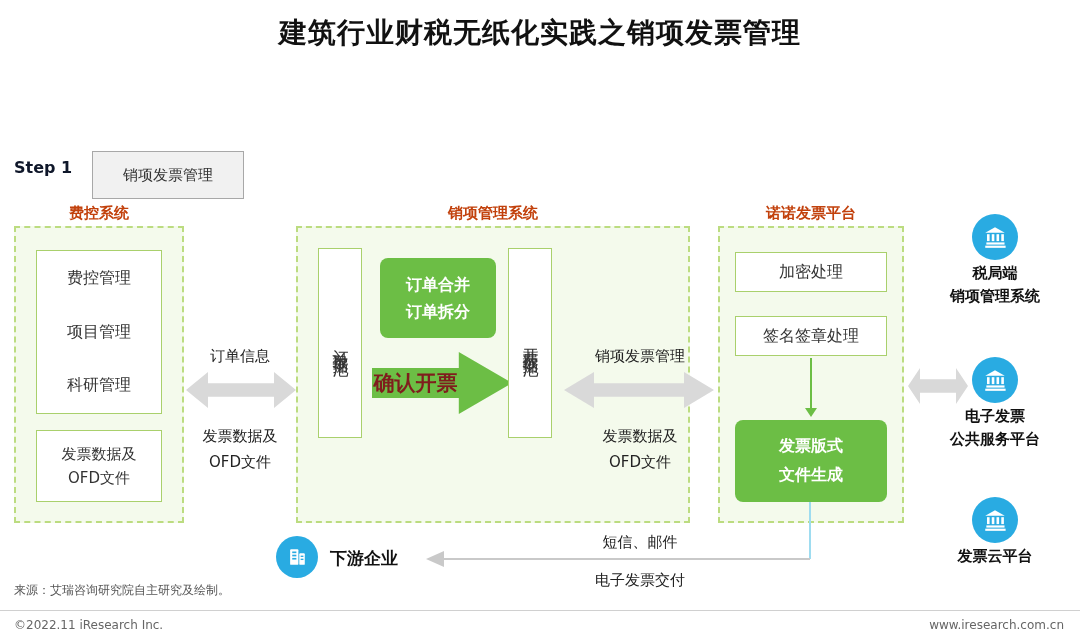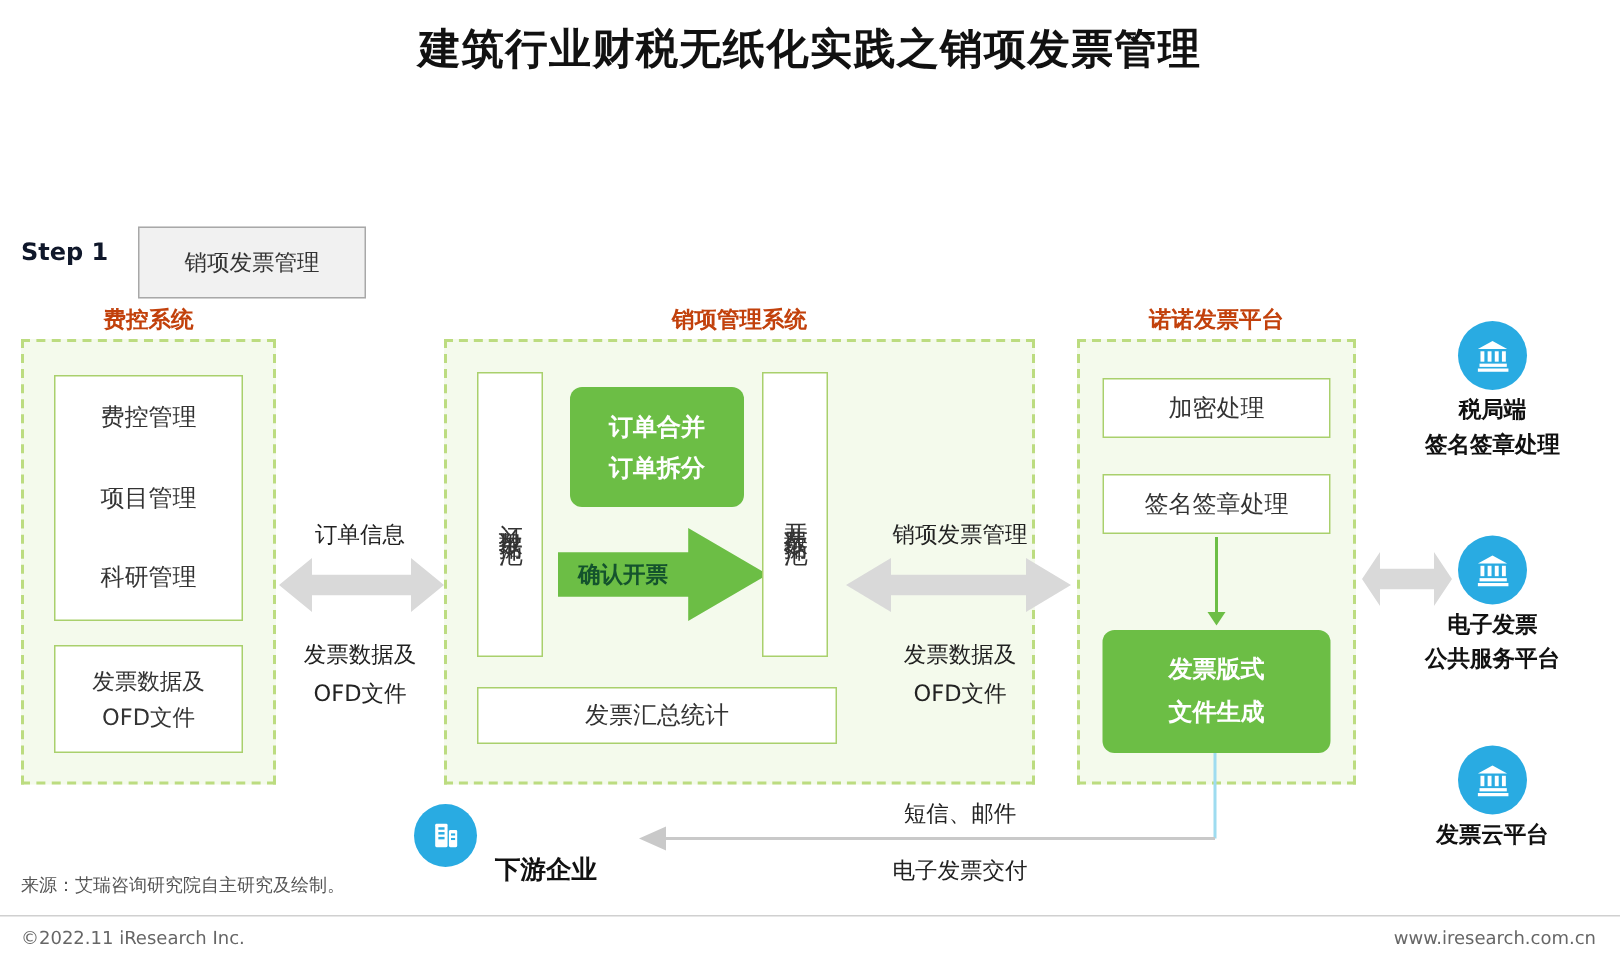--- a/index.html
+++ b/index.html
@@ -28,21 +28,21 @@
 
   .gbox { position:absolute; background:var(--green,#6cbe45); color:#fff; font-weight:bold; border-radius:8px; }
 
   .h-arrow { position:absolute; background:var(--arrow-gray,#d9d9d9);
              clip-path:polygon(0 50%, 20% 0, 20% 31%, 80% 31%, 80% 0, 100% 50%, 80% 100%, 80% 69%, 20% 69%, 20% 100%); }
 
   .confirm-arrow { position:absolute; background:var(--green,#6cbe45);
                    clip-path:polygon(0 26%, 62% 26%, 62% 0, 100% 50%, 62% 100%, 62% 74%, 0 74%); }
   .confirm-text { position:absolute; left:0; top:0; width:62%; height:100%;
                   display:flex; align-items:center; justify-content:center;
-                  color:#14532d; font-weight:bold; font-size:15px; }
+                  color:#7f1d1d; font-weight:bold; font-size:21px; }
 
   .v-connector { position:absolute; width:2px; background:var(--green,#6cbe45); }
   .v-connector::after { content:""; position:absolute; left:-5px; bottom:-9px;
                         border:6px solid transparent; border-top:9px solid var(--green,#6cbe45); border-bottom:none; }
 
   .flow-label { position:absolute; font-size:15px; color:#222; text-align:center; line-height:1.7; }
 
   .icon-circle { position:absolute; width:46px; height:46px; border-radius:50%;
                  background:var(--blue,#29abe2); display:flex; align-items:center; justify-content:center; }
 
@@ -90,21 +90,20 @@
   <div class="flow-label pre" style="left:174px; top:424px; width:132px;">发票数据及
 OFD文件</div>
 
   <div class="wbox center vtext" style="left:318px; top:248px; width:44px; height:190px;">订单数据池</div>
   <div class="gbox center pre" style="left:380px; top:258px; width:116px; height:80px; font-size:16px; line-height:1.7;">订单合并
 订单拆分</div>
   <div class="confirm-arrow" style="left:372px; top:352px; width:140px; height:62px;">
     <span class="confirm-text">确认开票</span>
   </div>
   <div class="wbox center vtext" style="left:508px; top:248px; width:44px; height:190px;">开票数据池</div>
-  <div class="wbox center" style="left:318px; top:458px; width:240px; height:38px;">发票汇总统计</div>
 
   <div class="flow-label" style="left:570px; top:344px; width:140px;">销项发票管理</div>
   <div class="h-arrow" style="left:564px; top:372px; width:150px; height:36px;"></div>
   <div class="flow-label pre" style="left:574px; top:424px; width:132px;">发票数据及
 OFD文件</div>
 
   <div class="wbox center" style="left:735px; top:252px; width:152px; height:40px;">加密处理</div>
   <div class="wbox center" style="left:735px; top:316px; width:152px; height:40px;">签名签章处理</div>
   <div class="v-connector" style="left:810px; top:358px; height:50px;"></div>
   <div class="gbox center pre" style="left:735px; top:420px; width:152px; height:82px; font-size:16px; line-height:1.8;">发票版式
@@ -117,21 +116,21 @@
       <path fill="#fff" d="M12 3L21 8H3z"></path>
       <rect fill="#fff" x="4.6" y="9.4" width="2.4" height="6.4"></rect>
         <rect fill="#fff" x="9" y="9.4" width="2.4" height="6.4"></rect>
       <rect fill="#fff" x="13.4" y="9.4" width="2.4" height="6.4"></rect>
         <rect fill="#fff" x="17.8" y="9.4" width="2.4" height="6.4"></rect>
       <rect fill="#fff" x="4" y="17" width="16.8" height="2"></rect>
         <rect fill="#fff" x="3" y="20" width="18.8" height="2"></rect>
     </svg>
   </div>
   <div class="svc-label pre" style="left:920px; top:262px; width:150px;">税局端
-签名签章处理</div>
+销项管理系统</div>
 
   <div class="icon-circle" style="left:972px; top:357px;">
     <svg width="26" height="26" viewBox="0 0 24 24">
       <path fill="#fff" d="M12 3L21 8H3z"></path>
       <rect fill="#fff" x="4.6" y="9.4" width="2.4" height="6.4"></rect>
         <rect fill="#fff" x="9" y="9.4" width="2.4" height="6.4"></rect>
       <rect fill="#fff" x="13.4" y="9.4" width="2.4" height="6.4"></rect>
         <rect fill="#fff" x="17.8" y="9.4" width="2.4" height="6.4"></rect>
       <rect fill="#fff" x="4" y="17" width="16.8" height="2"></rect>
         <rect fill="#fff" x="3" y="20" width="18.8" height="2"></rect>
@@ -157,21 +156,21 @@
     <svg width="22" height="22" viewBox="0 0 24 24">
       <rect fill="#fff" x="4.5" y="3.5" width="9" height="17" rx="1"></rect>
       <rect fill="#fff" x="14.5" y="8" width="6" height="12.5" rx="1"></rect>
       <rect fill="var(--blue,#29abe2)" x="6.8" y="6" width="4.5" height="1.8"></rect>
       <rect fill="var(--blue,#29abe2)" x="6.8" y="9.5" width="4.5" height="1.8"></rect>
       <rect fill="var(--blue,#29abe2)" x="6.8" y="13" width="4.5" height="1.8"></rect>
       <rect fill="var(--blue,#29abe2)" x="16" y="10.5" width="3" height="1.5"></rect>
       <rect fill="var(--blue,#29abe2)" x="16" y="13.8" width="3" height="1.5"></rect>
     </svg>
   </div>
-  <div class="downstream-label" style="left:330px; top:568px;">下游企业</div>
+  <div class="downstream-label" style="left:330px; top:547px;">下游企业</div>
 
   <div class="vline-cyan" style="left:809px; top:502px; height:57px;"></div>
   <div class="hline" style="left:444px; top:558px; width:366px;"></div>
   <div class="arrowhead-left" style="left:426px; top:551px;"></div>
   <div class="flow-label" style="left:560px; top:530px; width:160px;">短信、邮件</div>
   <div class="flow-label" style="left:555px; top:568px; width:170px;">电子发票交付</div>
 
   <div class="source">来源：艾瑞咨询研究院自主研究及绘制。</div>
   <div class="footer-line"></div>
   <div class="footer-left">©2022.11 iResearch Inc.</div>

